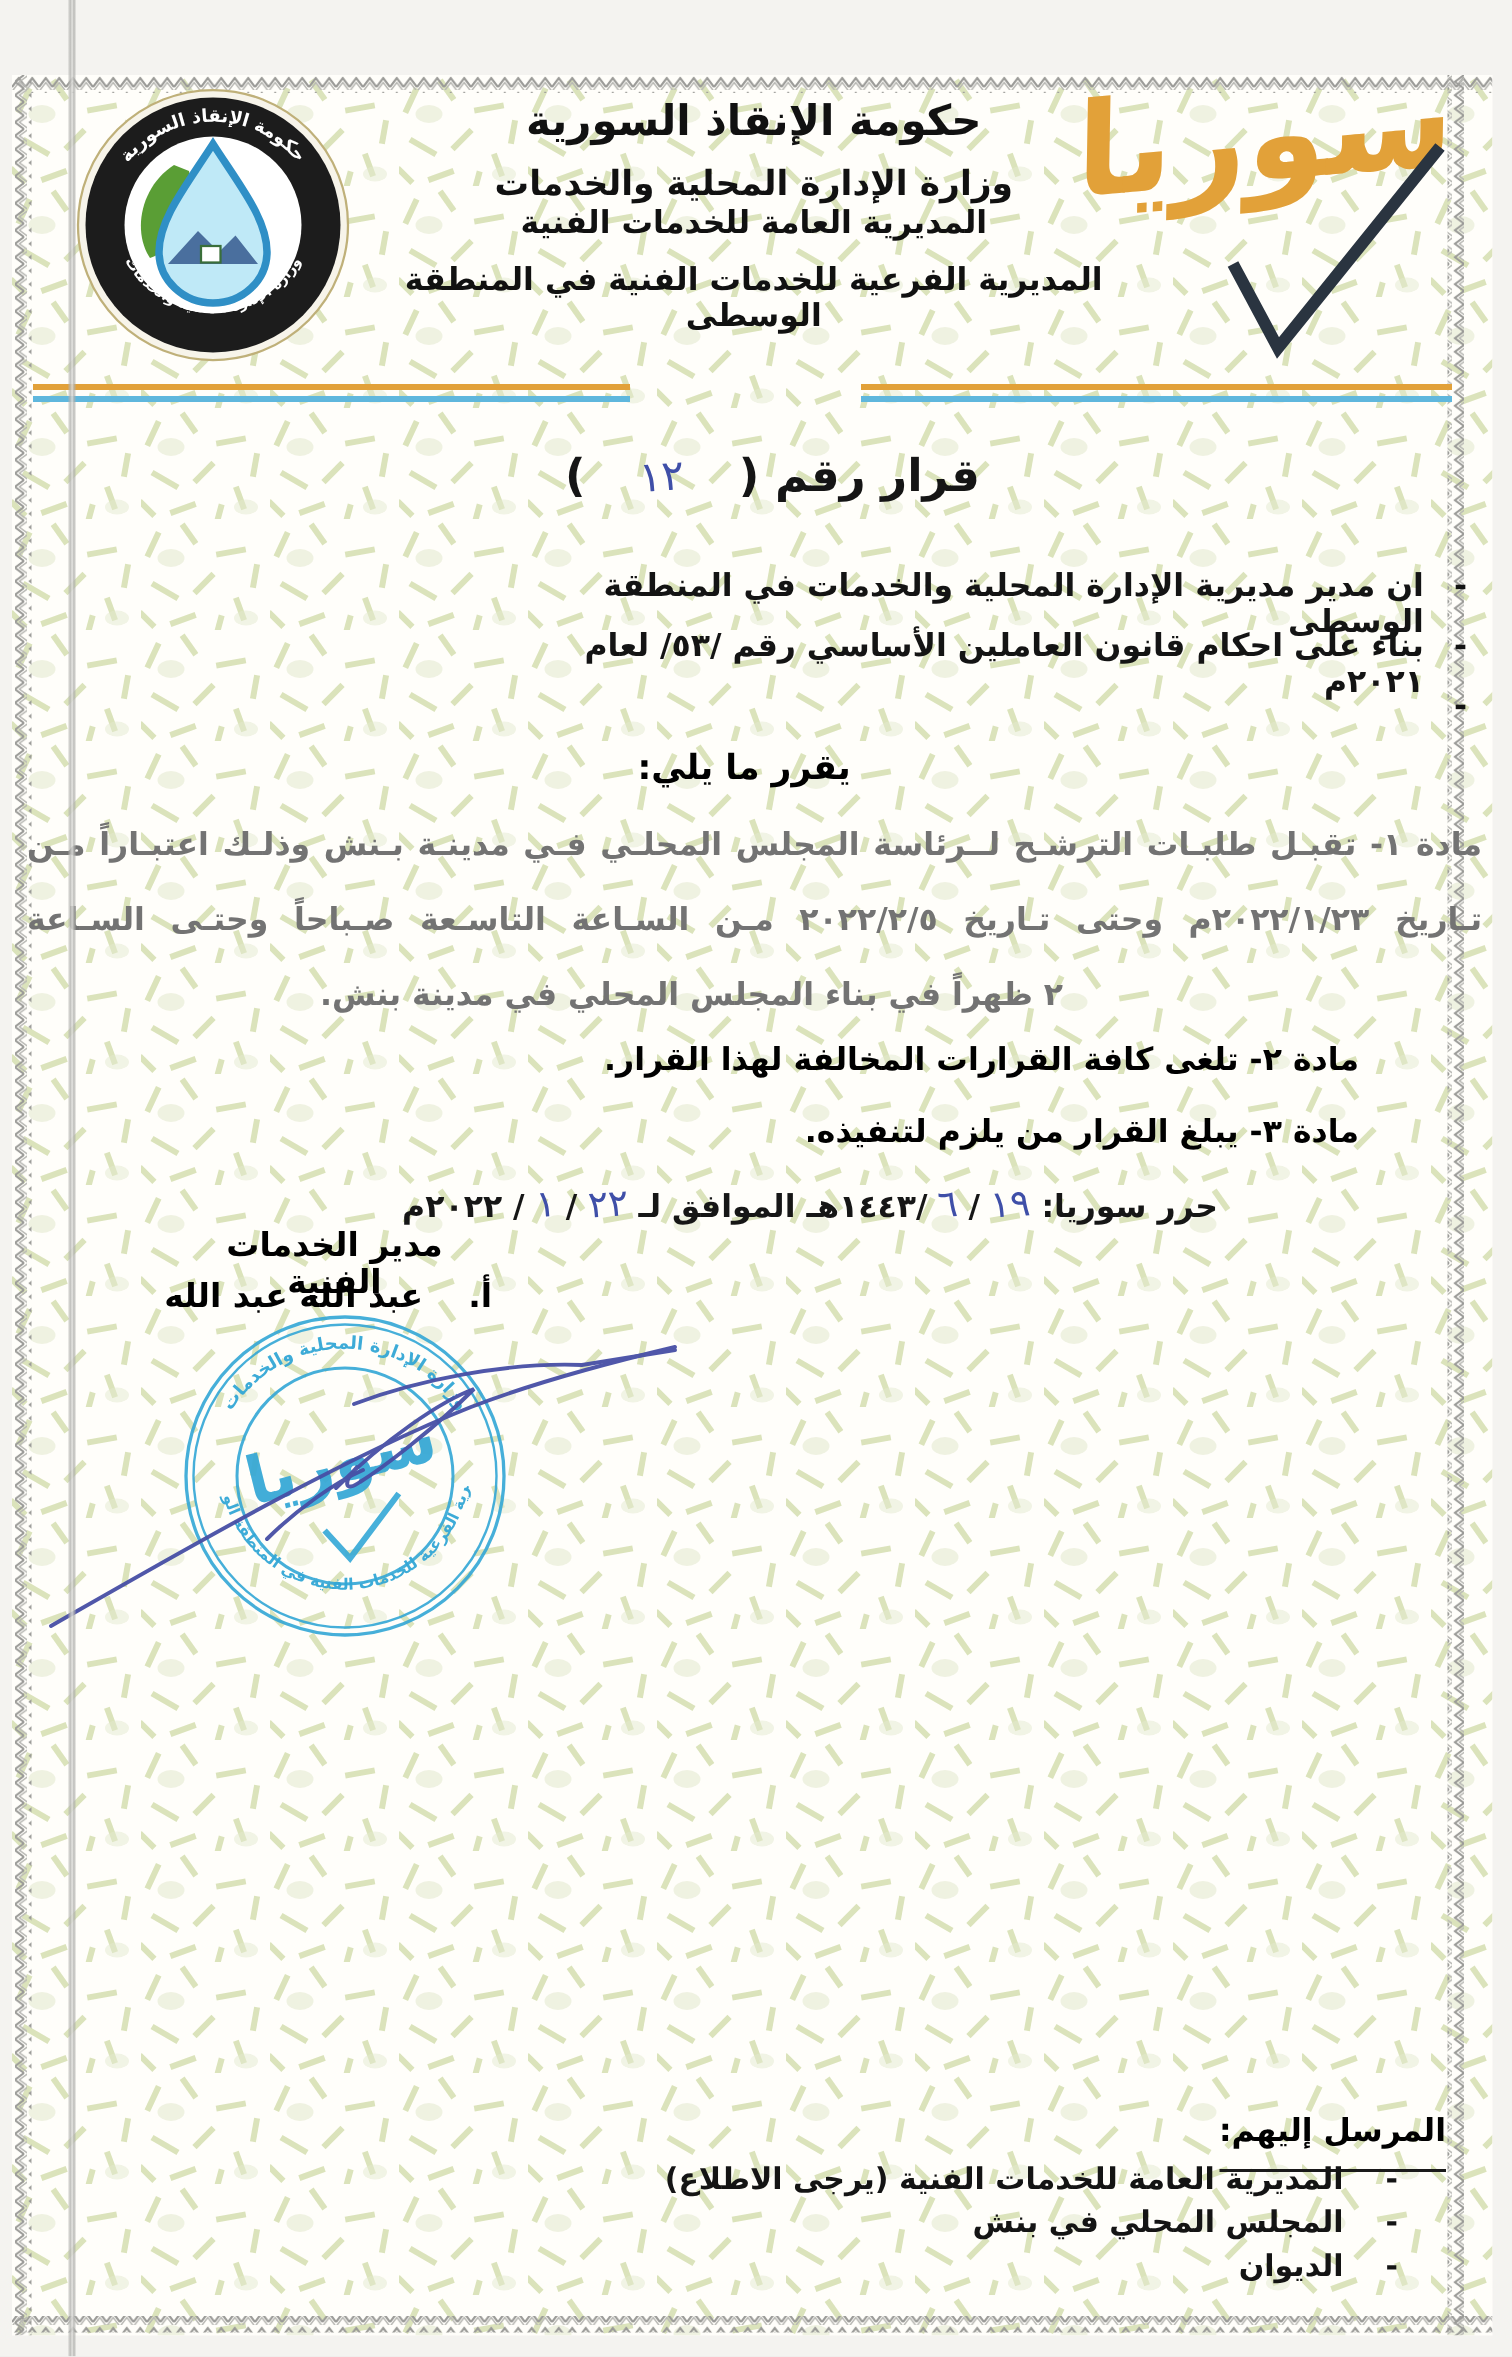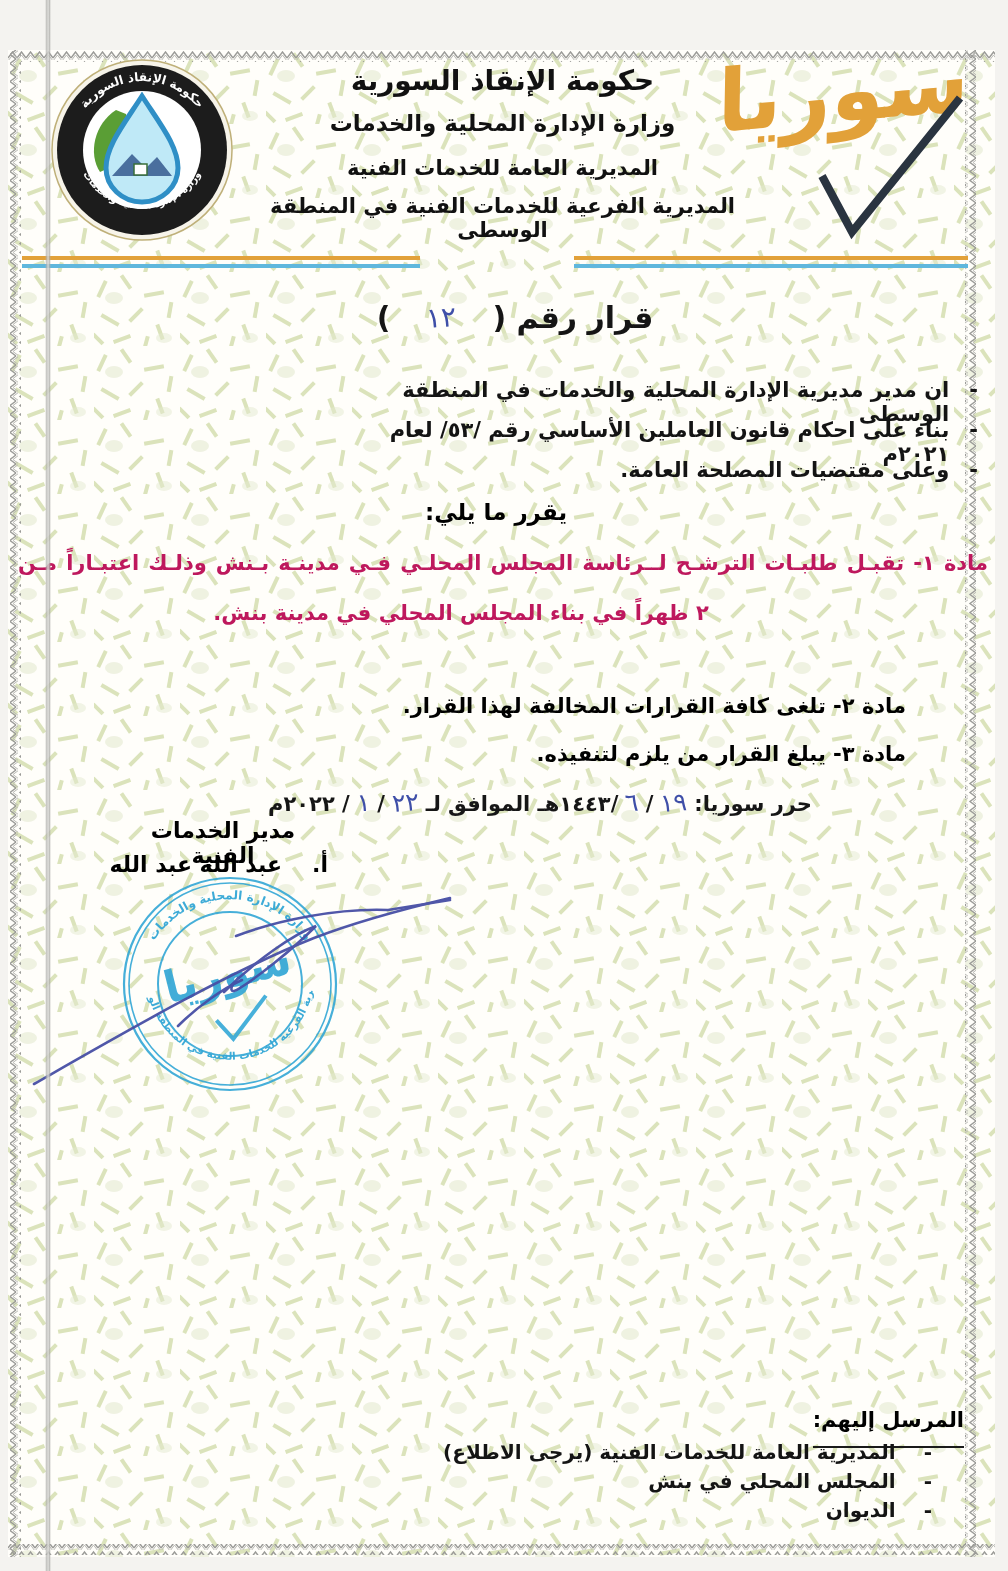--- a/index.html
+++ b/index.html
@@ -7,21 +7,21 @@
         font-family:"DejaVu Sans",sans-serif;direction:rtl;}
   .paper{position:absolute;left:8px;top:50px;width:987px;height:1507px;background:#fffefa;}
   .bgsvg{position:absolute;left:0;top:0;}
   .fold{position:absolute;left:45px;top:0;width:6px;height:1571px;
         background:linear-gradient(90deg,rgba(0,0,0,0),#b3b3b0 30%,#e0e0dd 52%,#aeaeab 72%,rgba(0,0,0,0));
         opacity:.85;z-index:5;}
   
   .hdr-text{position:absolute;left:235px;top:64px;width:535px;text-align:center;z-index:3;color:#111;}
   .hdr-text .h1{font-size:28px;font-weight:bold;}
   .hdr-text .h2{font-size:23px;font-weight:bold;margin-top:13px;}
-  .hdr-text .h3{font-size:21px;font-weight:bold;margin-top:20px;}
+  .hdr-text .h3{font-size:21px;font-weight:bold;margin-top:0;}
   .hdr-text .h4{font-size:21px;font-weight:bold;margin-top:14px;}
   .emblem{position:absolute;left:50px;top:58px;z-index:3;}
   .brand{position:absolute;left:748px;top:46px;width:232px;height:212px;z-index:3;}
   .brand .word{position:absolute;right:10px;top:2px;font-size:86px;font-weight:bold;color:#e2a139;
                transform:rotate(-5deg) skewX(-6deg);line-height:1;}
   .brand svg{position:absolute;left:0;top:0;}
   .divider{position:absolute;height:12px;z-index:2;}
   .divider .o{height:4px;background:#e2a139;}
   .divider .b{height:4px;background:#5fb7dd;margin-top:4px;}
   .d1{left:22px;top:256px;width:398px;}
@@ -31,21 +31,21 @@
          justify-content:center;align-items:center;z-index:3;}
   .title .t{font-size:30px;font-weight:bold;color:#151515;}
   .hw{color:#3f4fa8;font-weight:normal;display:inline-block;transform:rotate(-4deg);}
   .title .hw{font-size:28px;margin:0 36px;}
   
   .preamble{position:absolute;left:330px;top:378px;width:648px;z-index:3;}
   .preamble .row{display:flex;direction:rtl;align-items:baseline;height:40px;font-size:21px;font-weight:bold;color:#141414;}
   .preamble .dash{margin-left:20px;}
   .intro{position:absolute;left:425px;top:499px;width:160px;text-align:left;font-size:23px;font-weight:bold;z-index:3;}
   
-  .art1{position:absolute;left:18px;top:538px;width:970px;z-index:3;font-size:21px;font-weight:bold;color:#be185d;}
+  .art1{position:absolute;left:18px;top:538px;width:970px;z-index:3;font-size:21px;font-weight:bold;color:#737373;}
   .art1 .jl{line-height:50px;text-align:justify;text-align-last:justify;white-space:nowrap;}
   .art1 .cl{line-height:50px;text-align:center;transform:translateX(-42px);}
   .a2{position:absolute;right:102px;top:694px;font-size:21px;font-weight:bold;white-space:nowrap;z-index:3;margin-left:27px;}
   .a3{position:absolute;right:102px;top:742px;font-size:21px;font-weight:bold;white-space:nowrap;z-index:3;}
   
   .dateline{position:absolute;left:250px;top:788px;width:580px;display:flex;direction:rtl;justify-content:center;
             align-items:baseline;gap:7px;font-size:21px;font-weight:bold;color:#161616;z-index:3;}
   .dateline .hw{font-size:25px;}
   
   .sig-title{position:absolute;left:128px;top:818px;width:190px;text-align:center;font-size:22px;font-weight:bold;z-index:3;}
@@ -157,28 +157,28 @@
     <div class="row">
       <span class="dash">-</span>
       <span>ان مدير مديرية الإدارة المحلية والخدمات في المنطقة الوسطى</span>
     </div>
     <div class="row">
       <span class="dash">-</span>
       <span>بناء على احكام قانون العاملين الأساسي رقم /٥٣/ لعام ٢٠٢١م</span>
     </div>
     <div class="row">
       <span class="dash">-</span>
-      <span>وعلى مقتضيات المصلحة العامة.</span>
     </div>
   </div>
 
   <div class="intro">يقرر ما يلي:</div>
 
   <div class="art1">
     <div class="jl">مادة ١-  تقبـل طلبـات الترشـح لــرئاسة المجلس المحلـي فـي مدينـة بـنش وذلـك اعتبـاراً مـن</div>
+    <div class="jl">تـاريخ ٢٠٢٢/١/٢٣م وحتى تـاريخ ٢٠٢٢/٢/٥ مـن السـاعة التاسـعة صـباحاً وحتـى السـاعة</div>
     <div class="cl">٢ ظهراً في بناء المجلس المحلي في مدينة بنش.</div>
   </div>
 
   <div class="a2">مادة ٢- تلغى كافة القرارات المخالفة لهذا القرار.</div>
   <div class="a3">مادة ٣- يبلغ القرار من يلزم لتنفيذه.</div>
 
   <div class="dateline">
     <span>حرر سوريا:</span>
     <span class="hw">١٩</span>
     <span>/</span>

